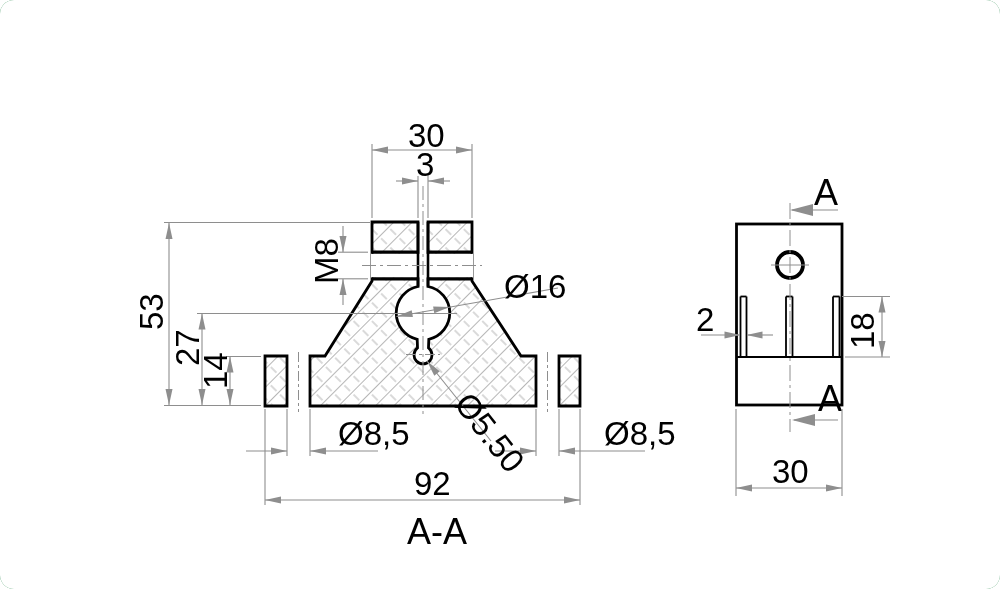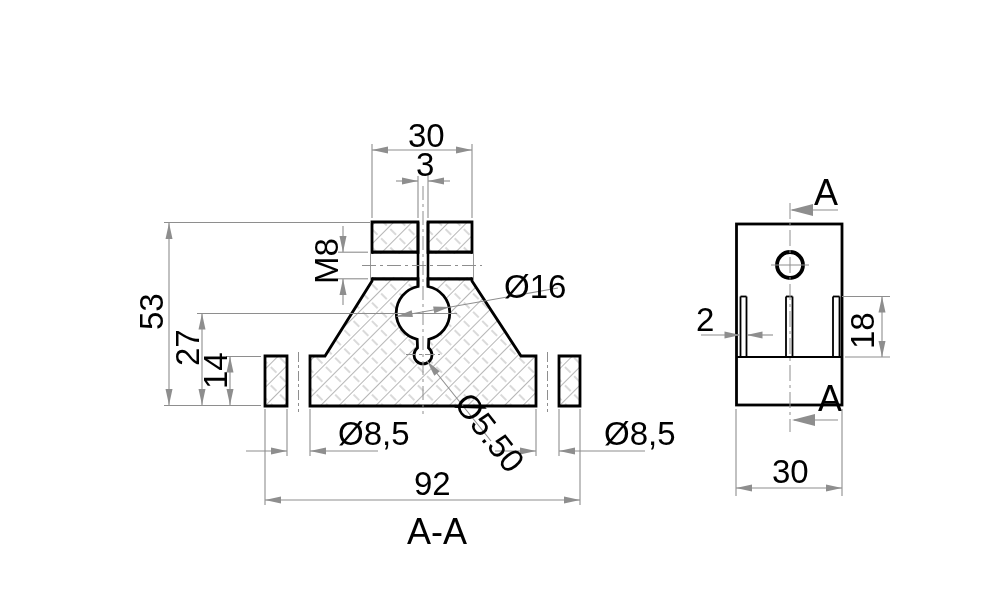--- a/index.html
+++ b/index.html
@@ -1,16 +1,16 @@
 <!DOCTYPE html>
 <html><head>
 <meta charset="utf-8">
 <style>
   html,body{margin:0;padding:0;background:#fff;}
-  .stage{position:relative;width:1000px;height:589px;background:#15803d;overflow:hidden;}
+  .stage{position:relative;width:1000px;height:589px;background:#15803d;overflow:hidden;border-radius:14px;}
   svg text{font-family:"Liberation Sans","DejaVu Sans",sans-serif;fill:#000;}
   .dim-t{font-size:33px;}
   .big-t{font-size:36px;}
 </style>
 </head>
 <body>
 
 <div class="stage">
 <svg width="1000" height="589" viewBox="0 0 1000 589">
   <defs>

